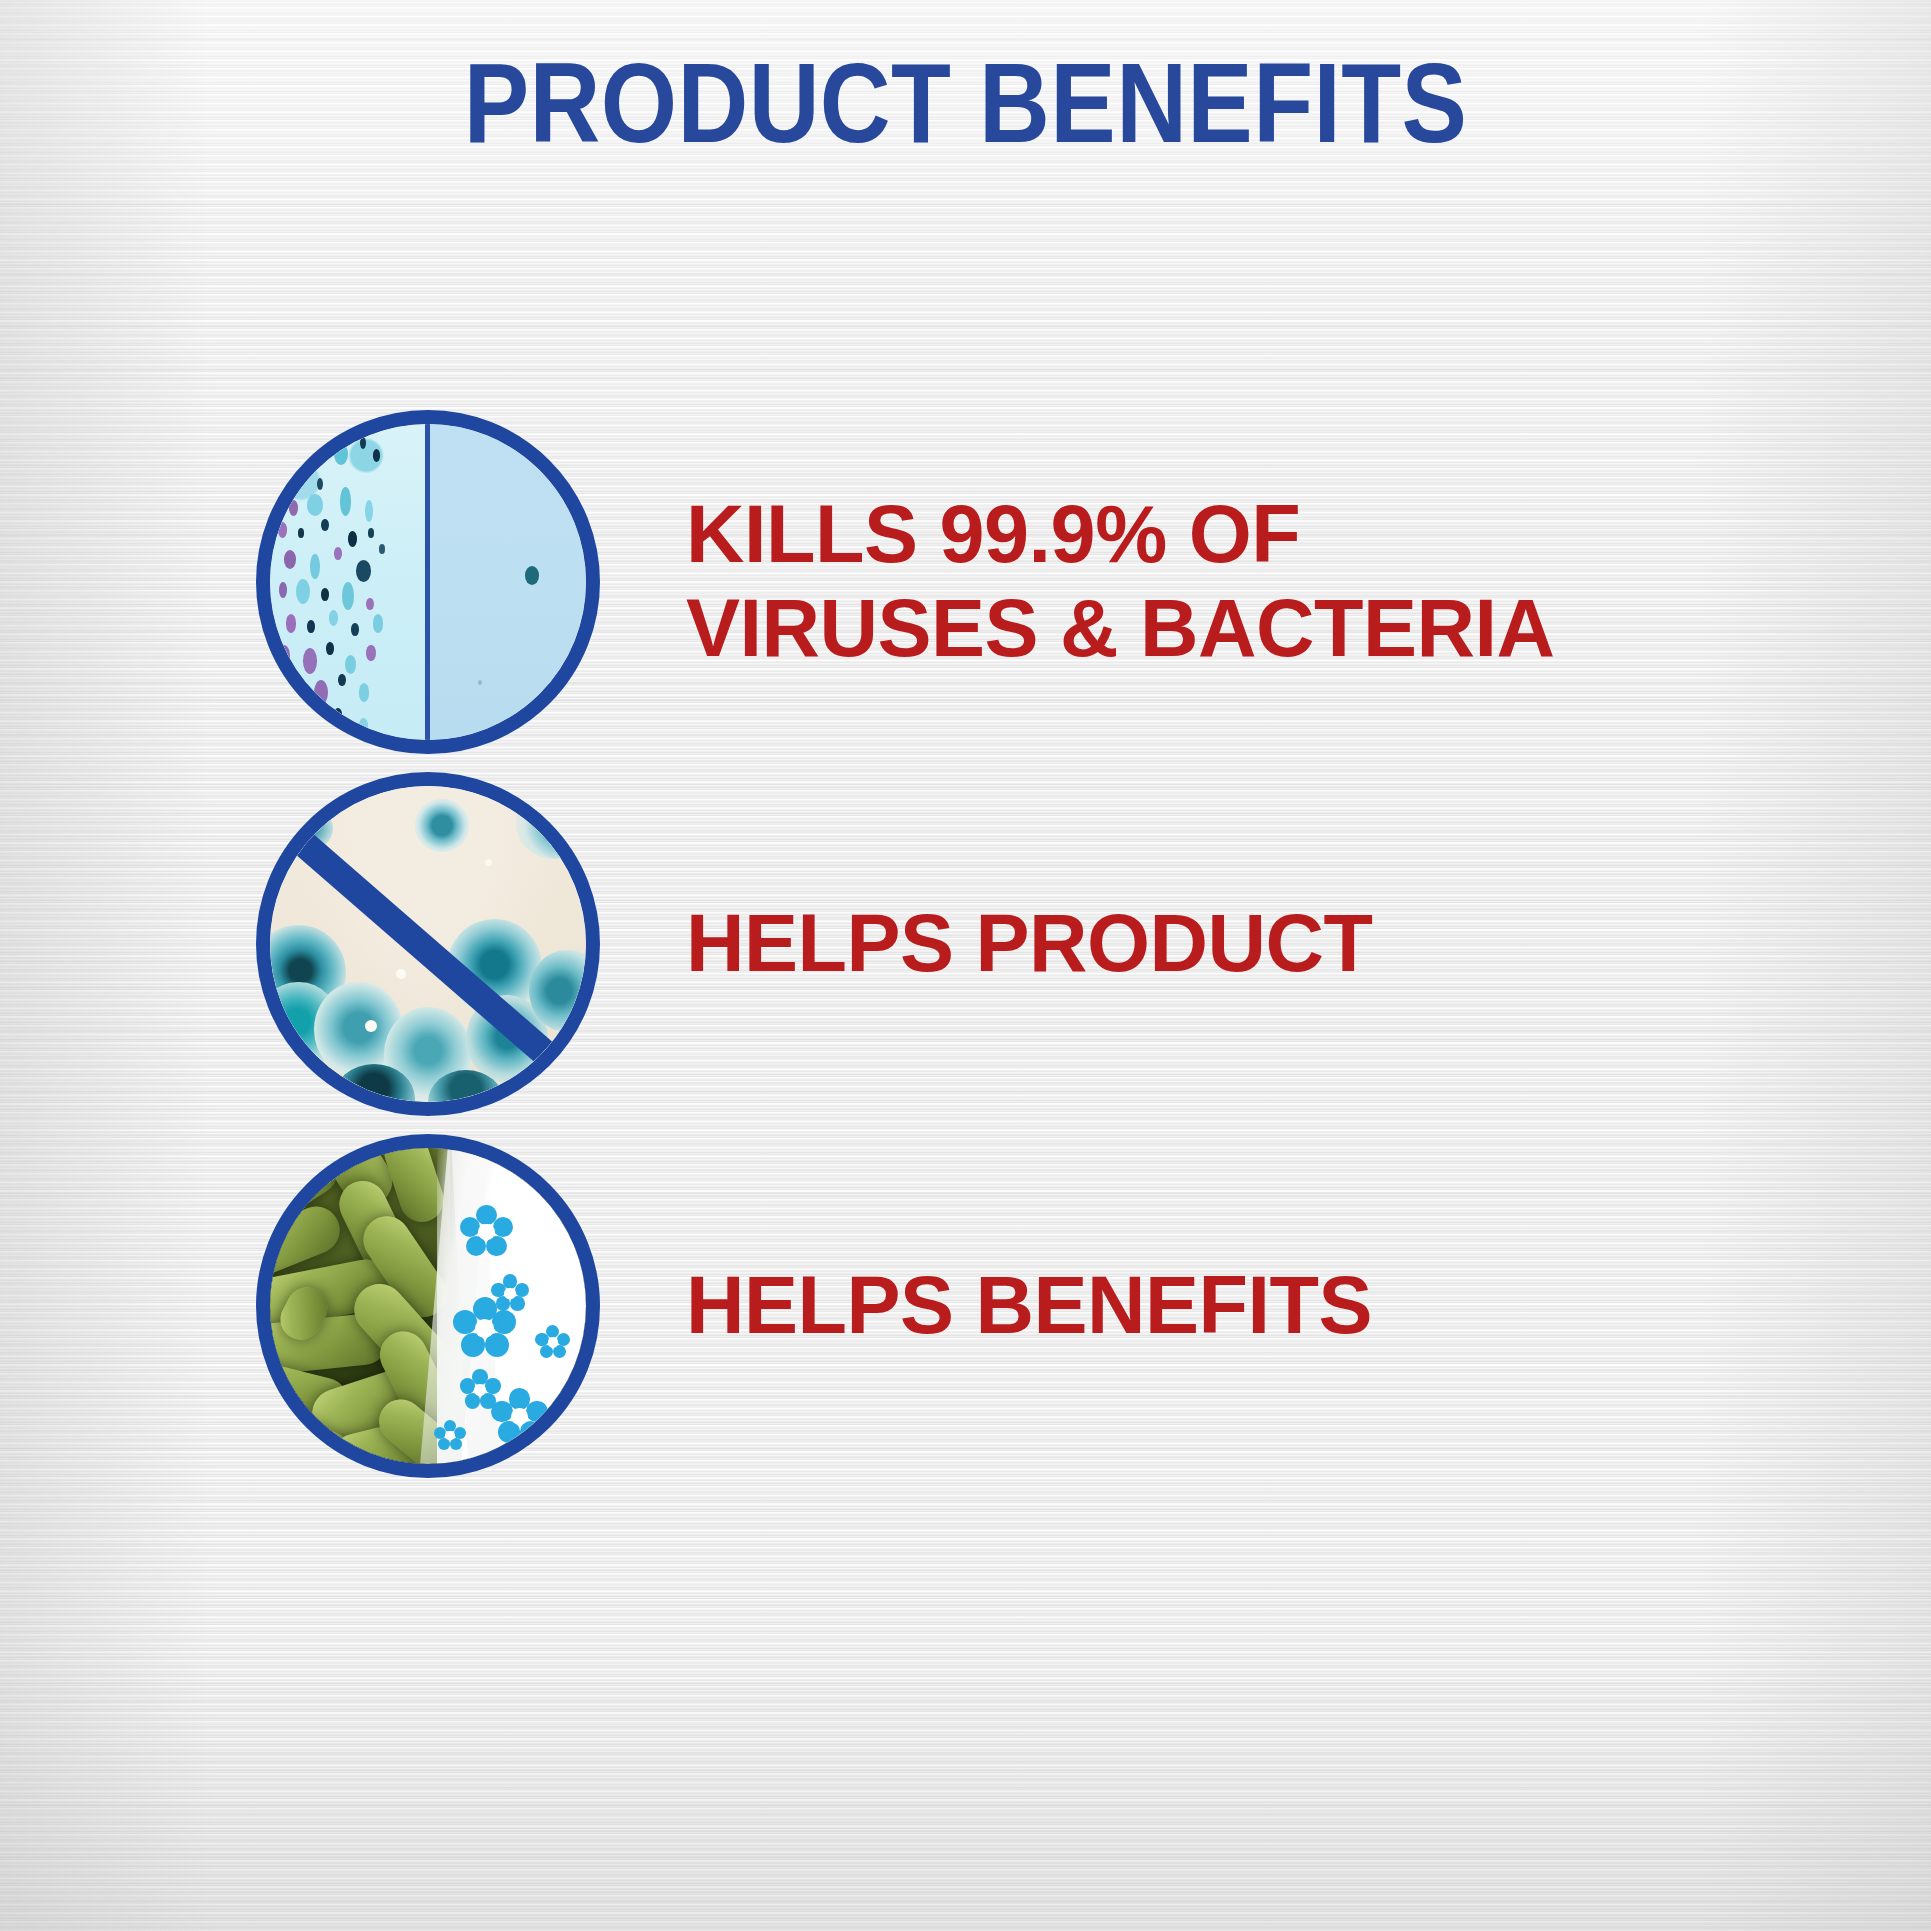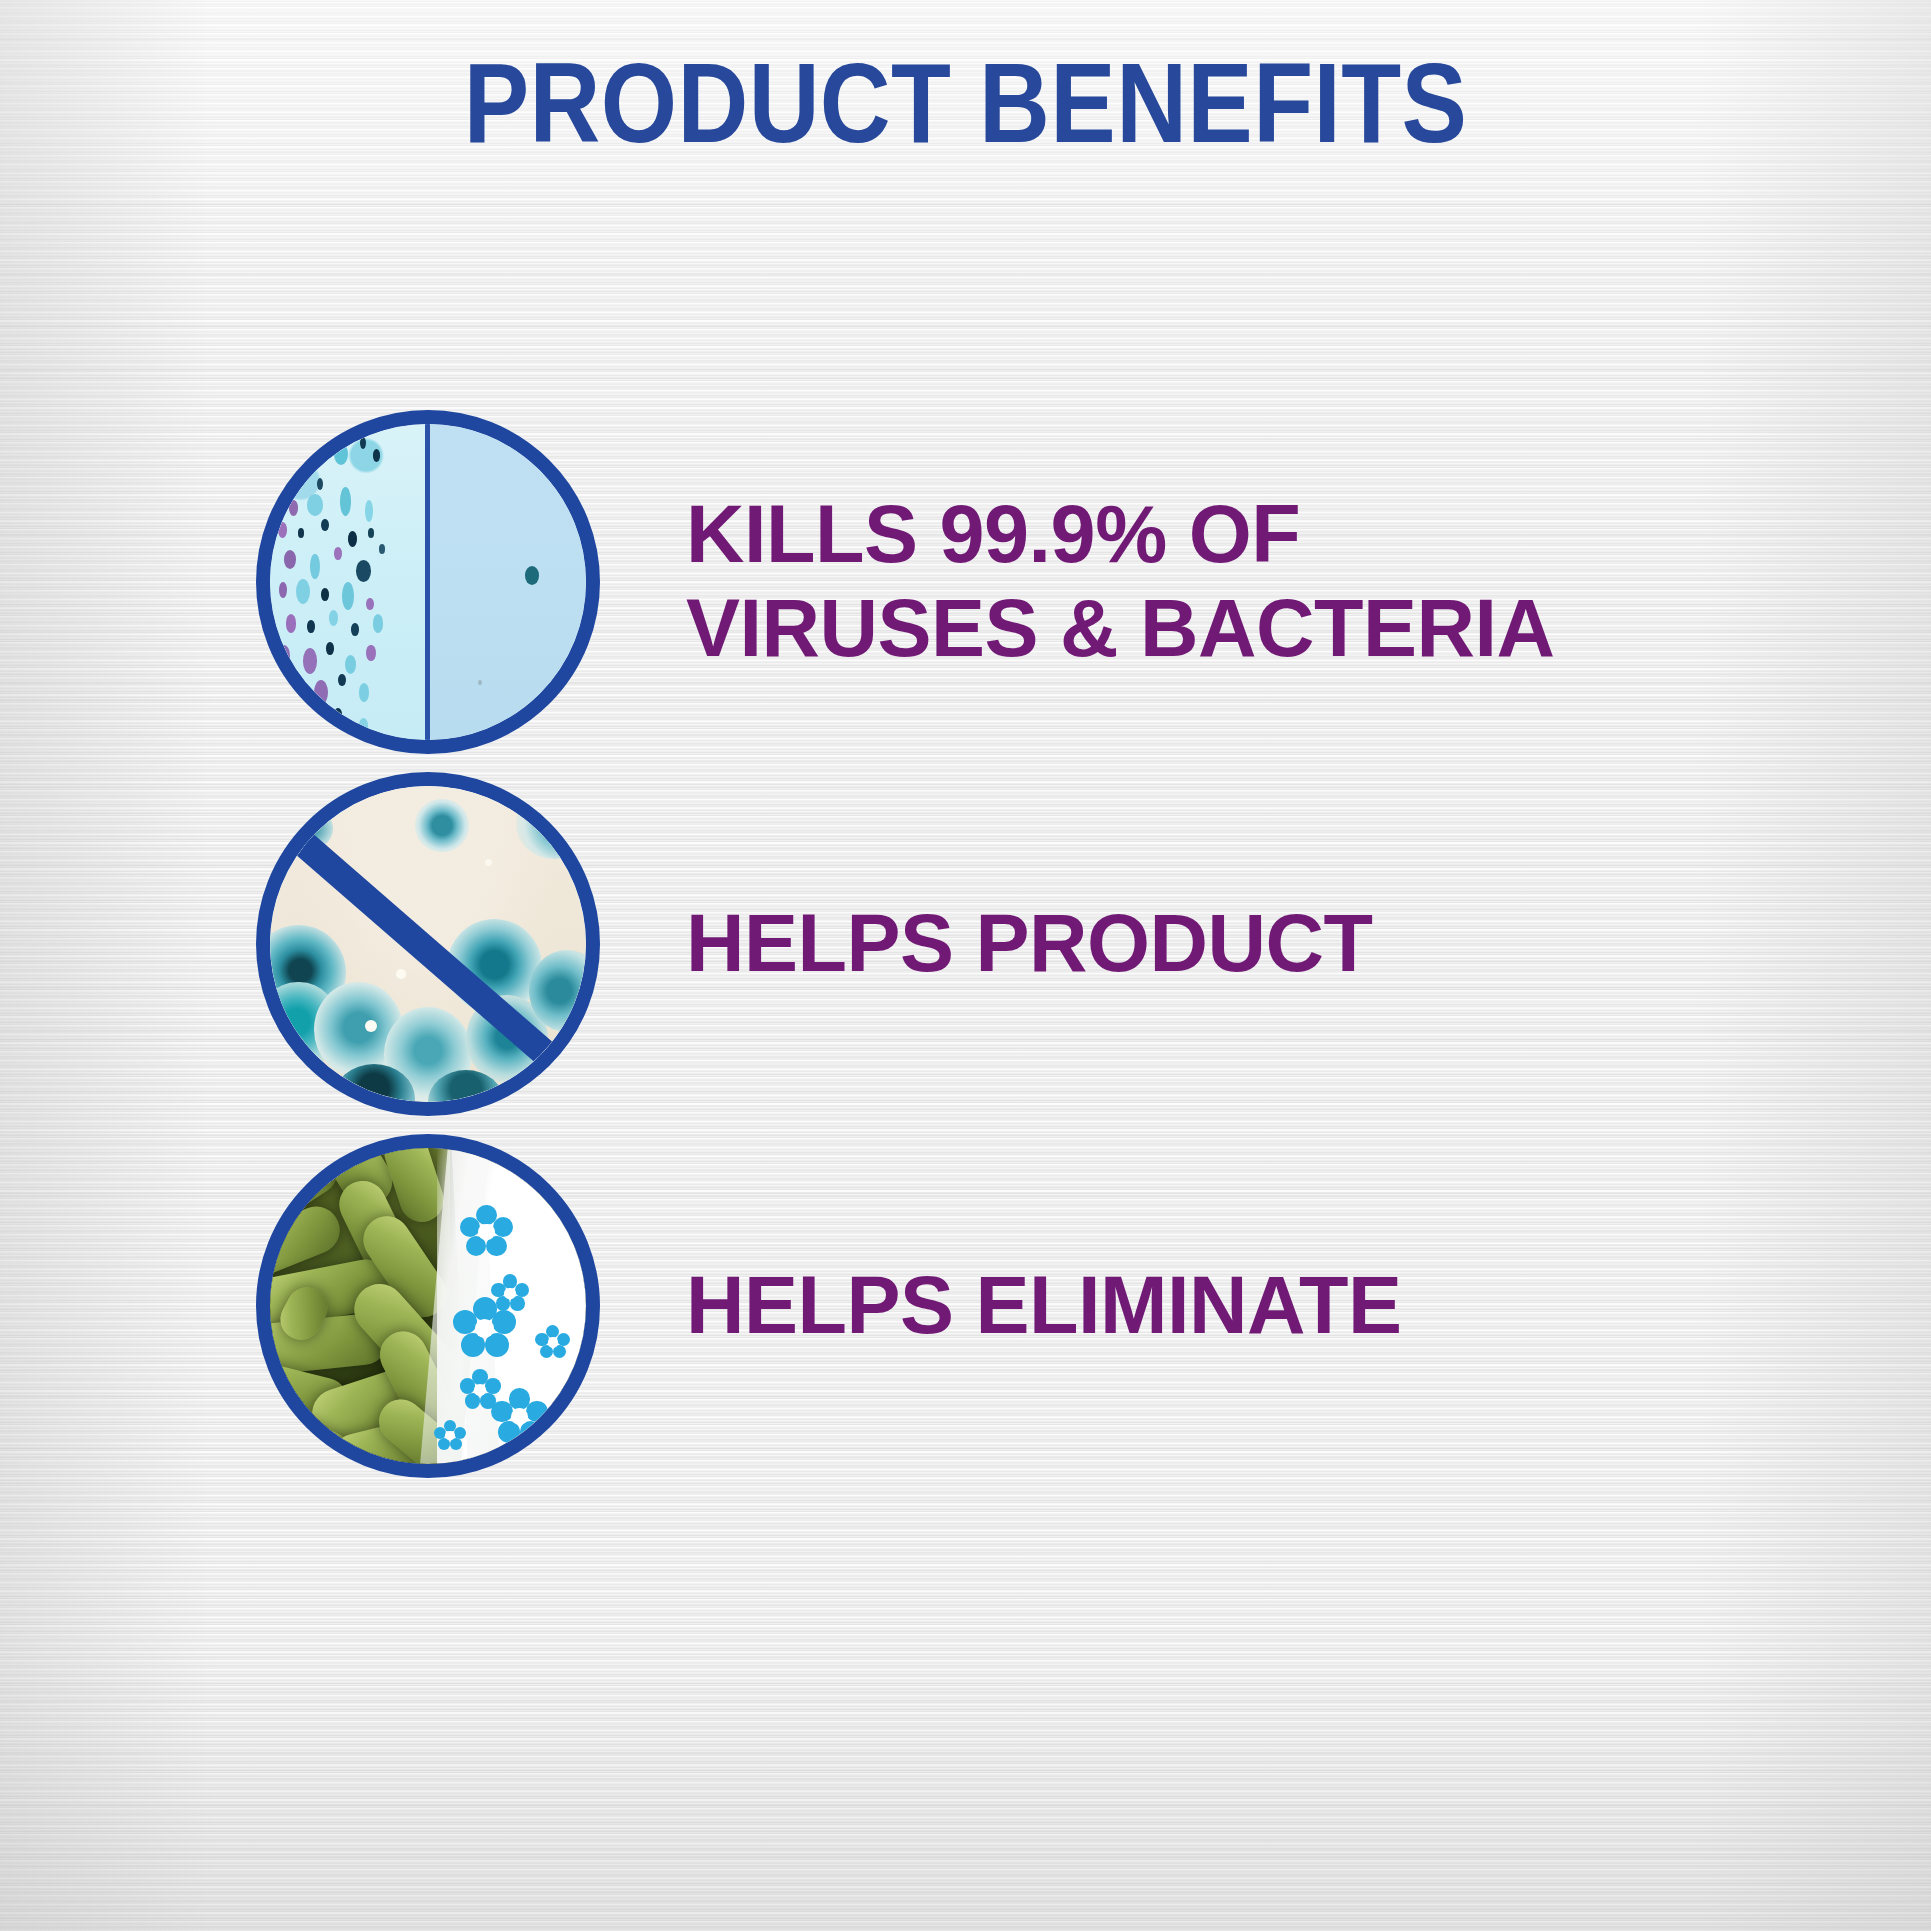--- a/index.html
+++ b/index.html
@@ -71,21 +71,21 @@
     width:344px;height:344px;border-radius:50%;
     border:14.5px solid #1F47A0;
     box-sizing:border-box;
     overflow:hidden;background:#dff0fa;
   }
   .circle .inner{position:absolute;inset:0;overflow:hidden;border-radius:50%;}
 
   .benefit-text{
     position:absolute;left:686px;top:0;width:1139px;height:344px;
     display:flex;flex-direction:column;justify-content:center;
-    color:#701a75;font-weight:700;
+    color:#b91c1c;font-weight:700;
     font-size:81px;line-height:1.16;letter-spacing:-0.5px;
   }
   .benefit-text .ln{display:block;white-space:nowrap;}
 
   
   .c1-left{position:absolute;left:0;top:0;width:49.2%;height:100%;
     background:
       radial-gradient(circle at 20% 18%, rgba(120,200,225,0.55) 0 6%, rgba(120,200,225,0) 7%),
       radial-gradient(circle at 62% 10%, rgba(80,190,215,0.55) 0 5%, rgba(0,0,0,0) 6%),
       linear-gradient(180deg,#d9f3f8 0%,#cdeff7 45%,#c6ecf6 100%);
@@ -331,16 +331,16 @@
           <span style="left:62%;top:22%;"></span>
         <span style="left:50%;top:58%;"></span>
           <span style="left:12%;top:58%;"></span>
         <span style="left:0%;top:22%;"></span>
           <span class="ctr"></span>
       </div>
     </div>
   </div>
 
   <div class="benefit-text">
-    <span class="ln">HELPS ELIMINATE</span>
+    <span class="ln">HELPS BENEFITS</span>
   </div>
 </div>
 
 
 </body></html>

